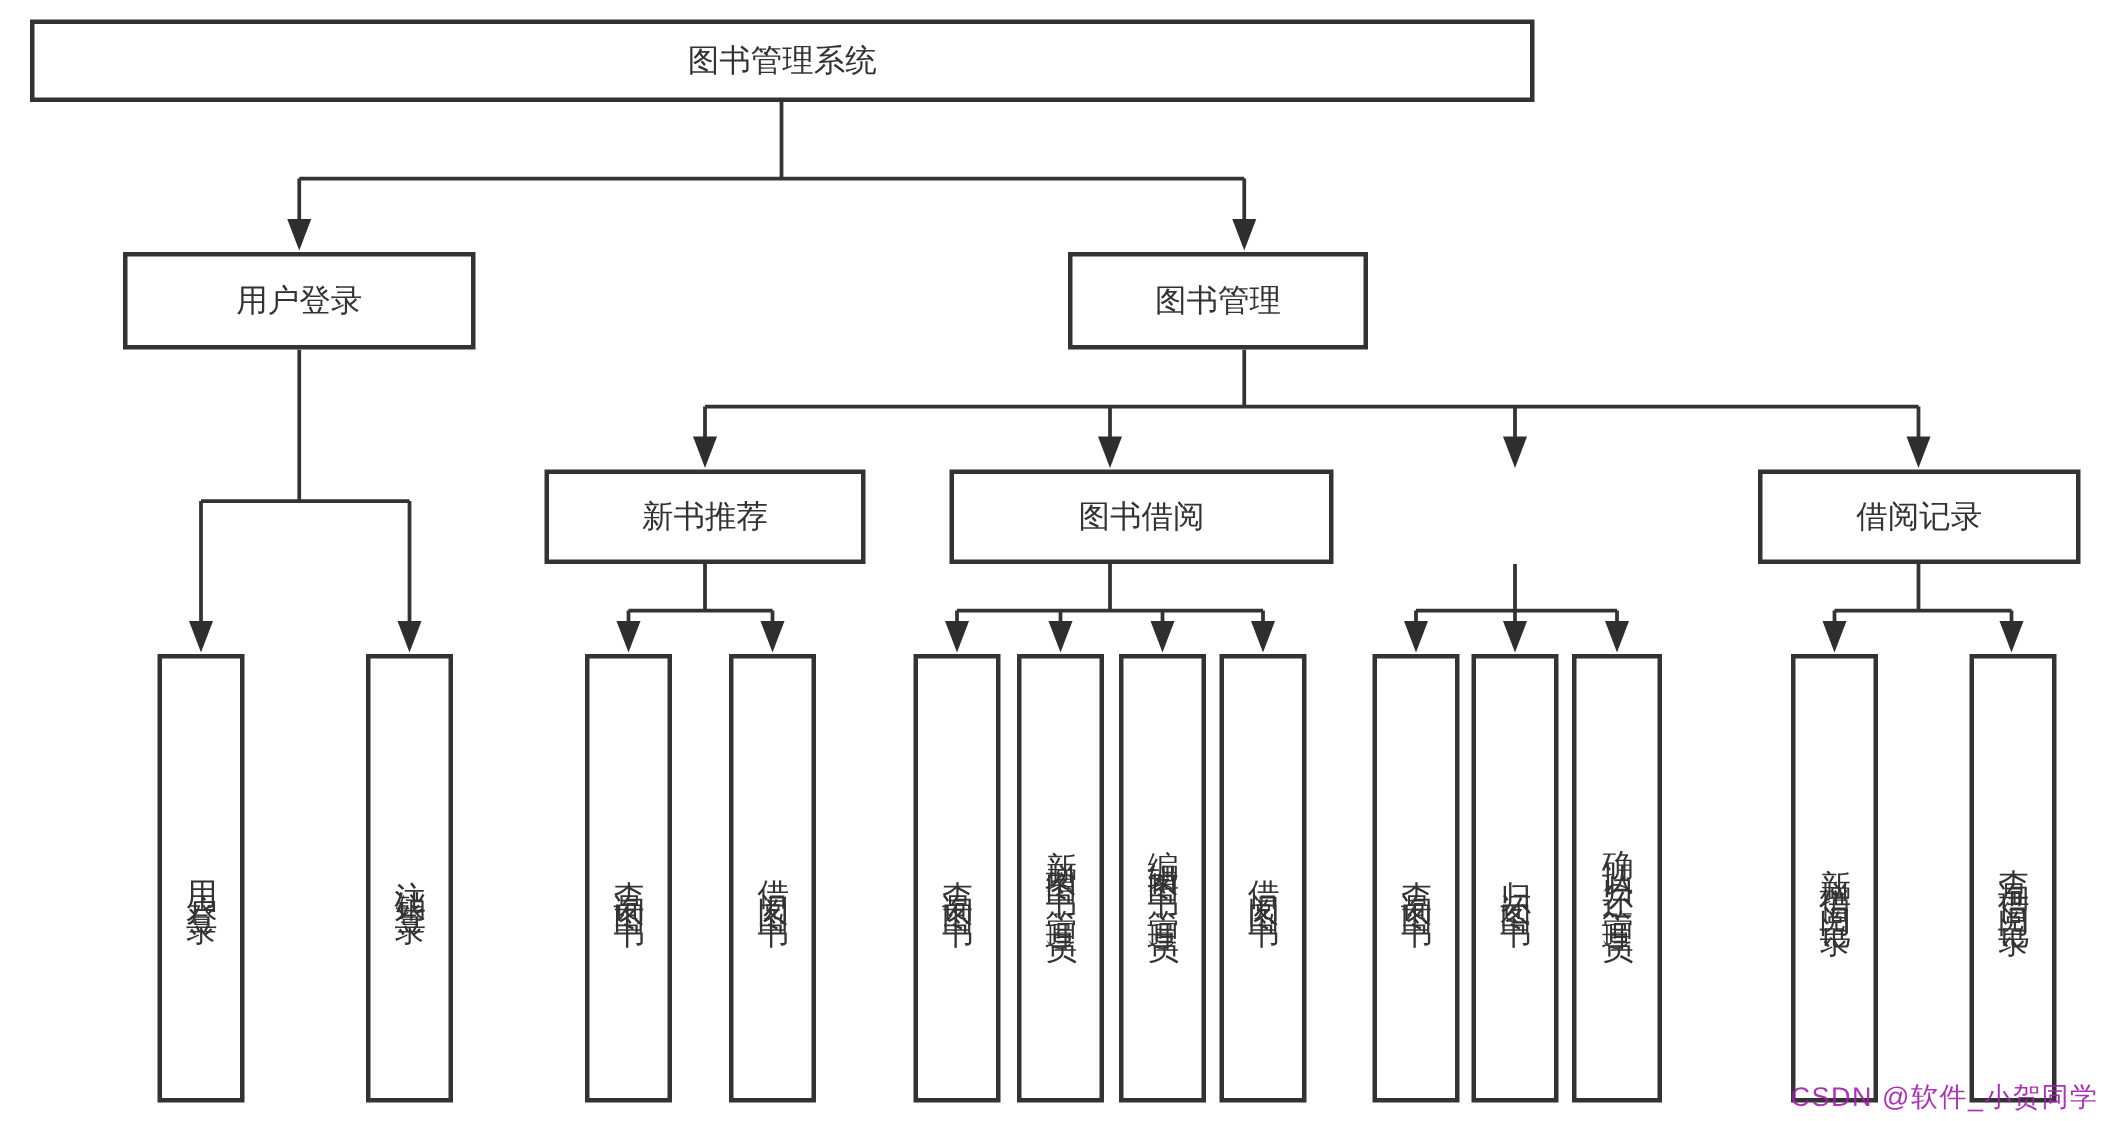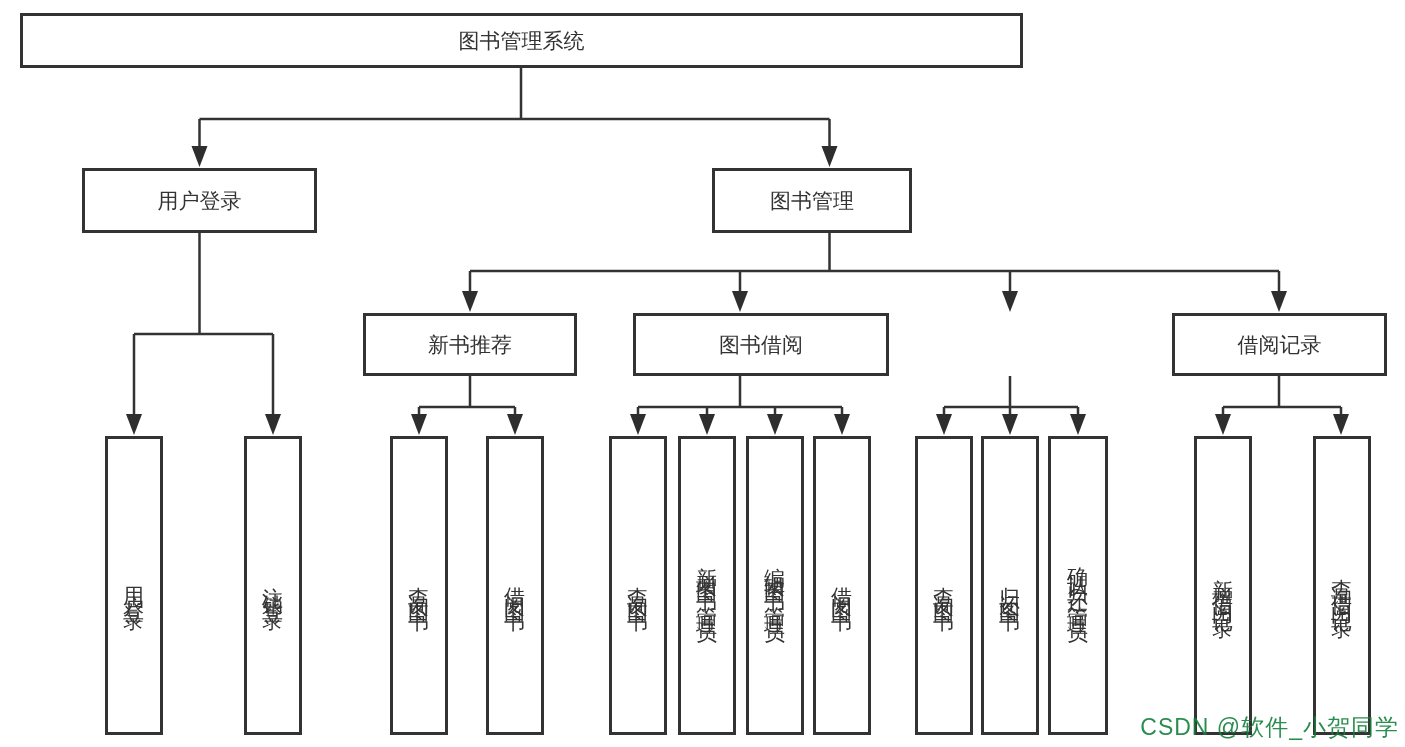--- a/index.html
+++ b/index.html
@@ -27,34 +27,35 @@
     box-sizing: border-box;
     background: #ffffff;
     border: 3px solid #333333;
     color: #333333;
     display: flex;
     align-items: center;
     justify-content: center;
     font-size: 21px;
     line-height: 1;
     white-space: nowrap;
+    font-family: Liberation Serif, serif;
   }
   .node.v .lbl {
     writing-mode: vertical-rl;
     text-orientation: mixed;
     letter-spacing: 8px;
     font-size: 21px;
   }
   #watermark {
     position: absolute;
     right: 6px;
     bottom: 4px;
-    font-size: 23px;
+    font-size: 18px;
     letter-spacing: 1px;
-    color: #15803d;
+    color: #a21caf;
     opacity: 0.9;
   }
 </style>
 </head>
 <body>
 
 <div id="canvas">
 
   <svg id="edges" viewBox="0 0 1405 747" xmlns="http://www.w3.org/2000/svg">
     <g stroke="#333333" stroke-width="2.5" fill="none">

